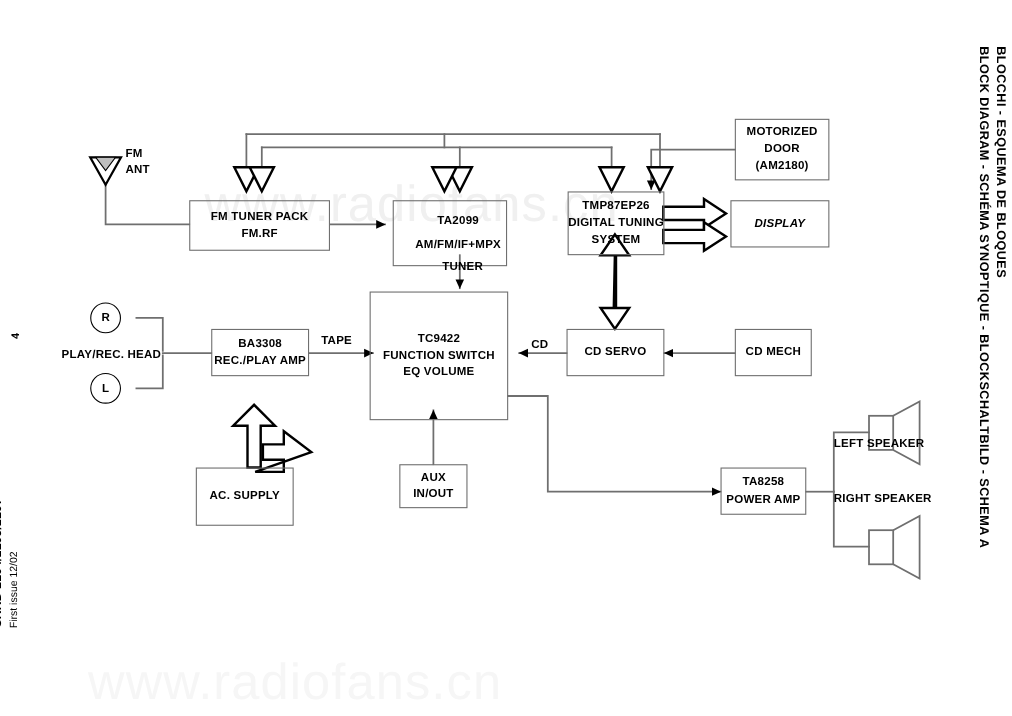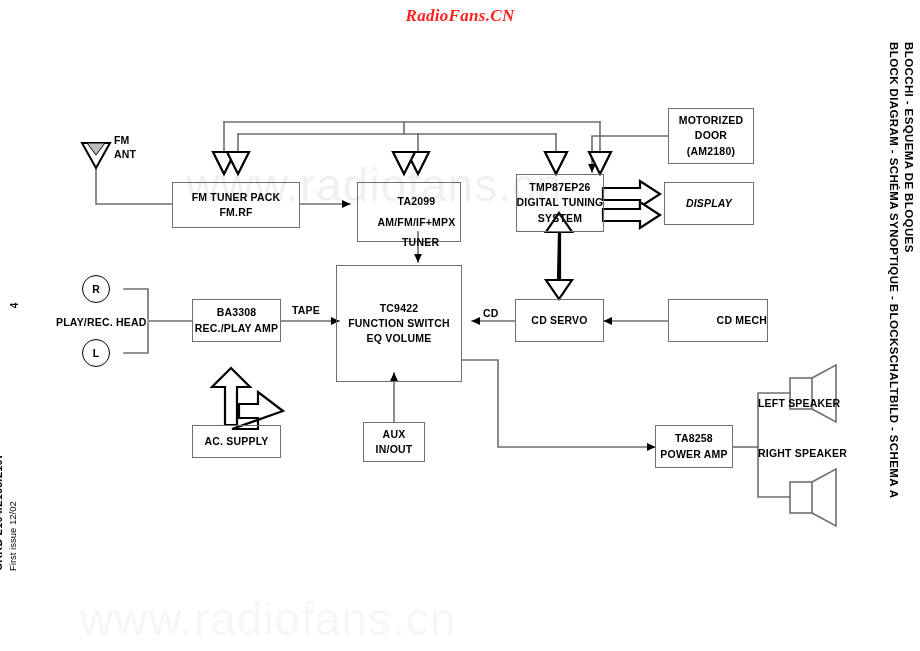--- a/index.html
+++ b/index.html
@@ -51,21 +51,20 @@
 
   
   .headc{position:absolute;width:28px;height:28px;border:1.6px solid #000;
          border-radius:50%;display:flex;align-items:center;justify-content:center;
          font-size:10.5px;font-weight:bold;z-index:5;box-sizing:border-box;background:#fff;}
 </style>
 </head>
 <body>
 
 <div id="hdr">
-  <div class="l1">RadioFans.CN</div>
 </div>
 
 <div class="wm" style="left:186px;top:158px;">www.radiofans.cn</div>
 <div class="wm" style="left:80px;top:592px;color:#f6f6f6;">www.radiofans.cn</div>
 
 <div id="sideCaption">
   <span class="c1">BLOCK DIAGRAM - SCHÉMA SYNOPTIQUE - BLOCKSCHALTBILD - SCHEMA A</span>
   <span class="c2">BLOCCHI - ESQUEMA DE BLOQUES</span>
 </div>
 
@@ -208,25 +207,25 @@
 <div class="blk" style="left:336px;top:265px;width:126px;height:117px;">
   <div>TC9422</div>
   <div>FUNCTION SWITCH</div>
   <div>EQ VOLUME</div>
 </div>
 
 <div class="blk" style="left:515px;top:299px;width:89px;height:43px;">
   <div>CD SERVO</div>
 </div>
 
-<div class="blk" style="left:668px;top:299px;width:100px;height:43px;align-items:flex-end;">
+<div class="blk" style="left:668px;top:299px;width:70px;height:43px;">
   <div>CD MECH</div>
 </div>
 
-<div class="blk" style="left:192px;top:425px;width:89px;height:33px;text-align:center;">
+<div class="blk" style="left:178px;top:425px;width:89px;height:53px;text-align:center;">
   <div>AC. SUPPLY</div>
 </div>
 
 <div class="blk" style="left:363px;top:422px;width:62px;height:40px;">
   <div>AUX</div>
   <div>IN/OUT</div>
 </div>
 
 <div class="blk" style="left:655px;top:425px;width:78px;height:43px;">
   <div>TA8258</div>

